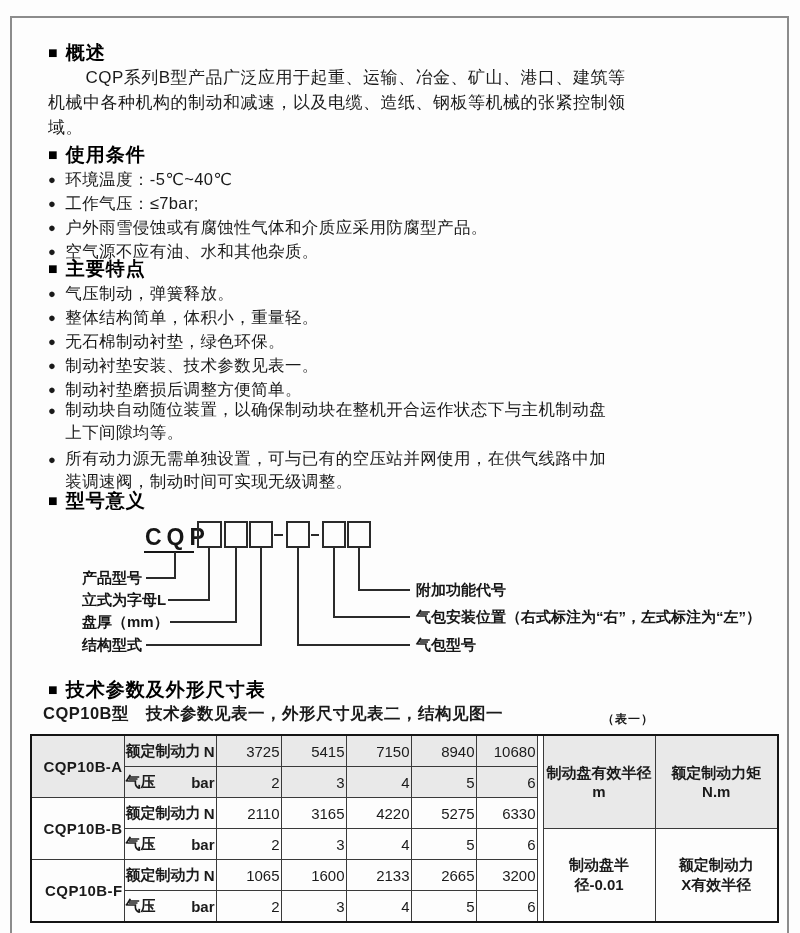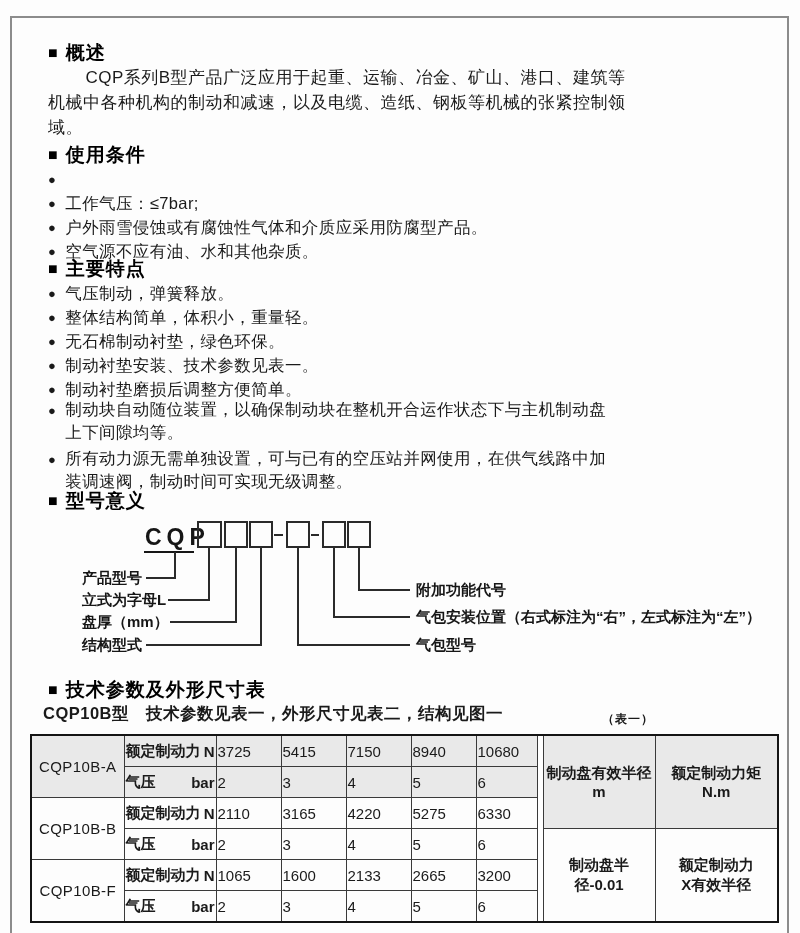--- a/index.html
+++ b/index.html
@@ -33,24 +33,24 @@
   .diagram{position:absolute;left:20px;top:515px;width:760px;height:158px;}
   .diagram svg text{font-family:"Liberation Sans","DejaVu Sans",sans-serif;font-weight:bold;fill:#161616;}
   .specline{position:absolute;left:43px;top:703px;font-size:16.5px;font-weight:600;letter-spacing:0.5px;}
   .table-tag{position:absolute;left:602px;top:711px;font-size:12px;font-weight:bold;letter-spacing:1px;}
   table.spec{
     position:absolute;left:30px;top:734px;width:747px;
     border-collapse:collapse;table-layout:fixed;
     border:2px solid #141414;font-size:15px;
   }
   table.spec td{border:1px solid #3a3a3a;height:28px;padding:1px;vertical-align:middle;}
-  td.model{ text-align:center;font-weight:400;letter-spacing:0.4px;font-size:15px;}
+  td.model{ text-align:right;font-weight:700;letter-spacing:0.4px;font-size:15px;}
   td.param{padding:0 12px;}
   td.param .pwrap{display:flex;justify-content:space-between;align-items:center;font-weight:600;}
-  td.val{text-align:left;font-weight:500;}
+  td.val{text-align:right;font-weight:500;}
   td.spacer{border-left:2px solid #141414;border-right:2px solid #141414;background:#fff;padding:0;}
   td.rhead{text-align:center;font-weight:600;line-height:19px;}
   td.rval{text-align:center;font-weight:600;line-height:20px;}
   .shade{background:#e9e9e9;}
 </style>
 </head>
 <body>
 
 <div class="page">
   <div class="page-frame"></div>
@@ -65,20 +65,21 @@
     <span class="ln">域。</span>
   </div>
 
   <h2 class="sec-heading" style="top:145px;">
     <span class="sq">■</span>
     <span>使用条件</span>
   </h2>
   <div class="blist blist-cond" style="top:167px;">
     <div class="bitem">
       <span class="dot">●</span>
+      <span>环境温度：-5℃~40℃</span>
     </div>
     <div class="bitem">
       <span class="dot">●</span>
       <span>工作气压：≤7bar;</span>
     </div>
     <div class="bitem">
       <span class="dot">●</span>
       <span>户外雨雪侵蚀或有腐蚀性气体和介质应采用防腐型产品。</span>
     </div>
     <div class="bitem">

